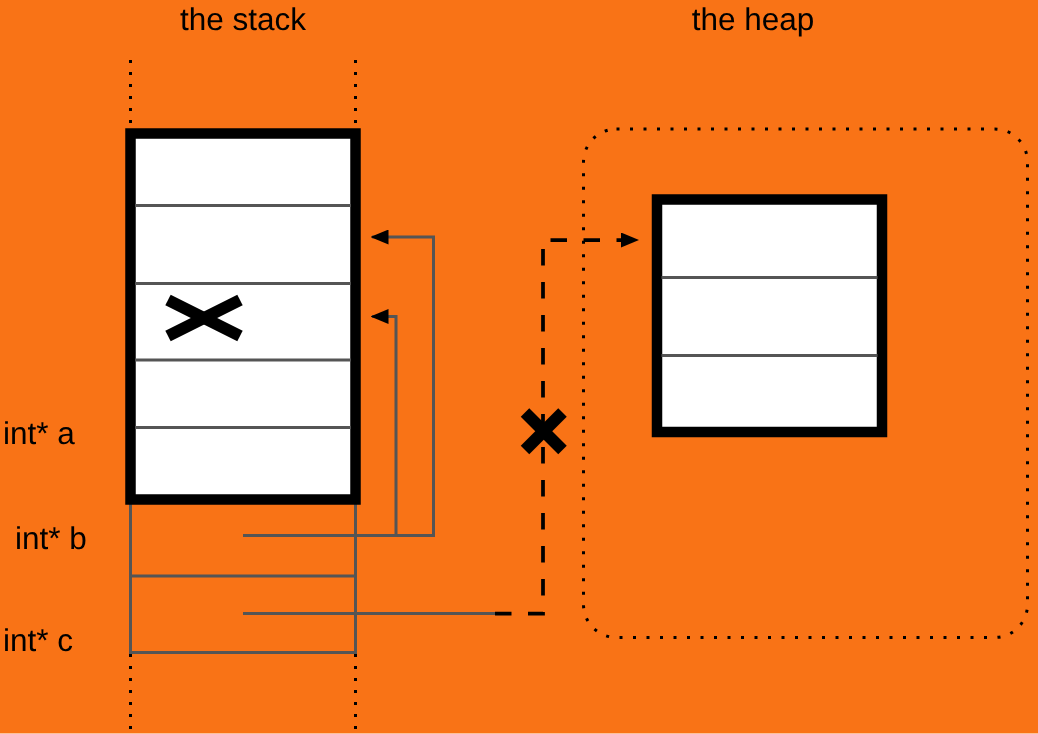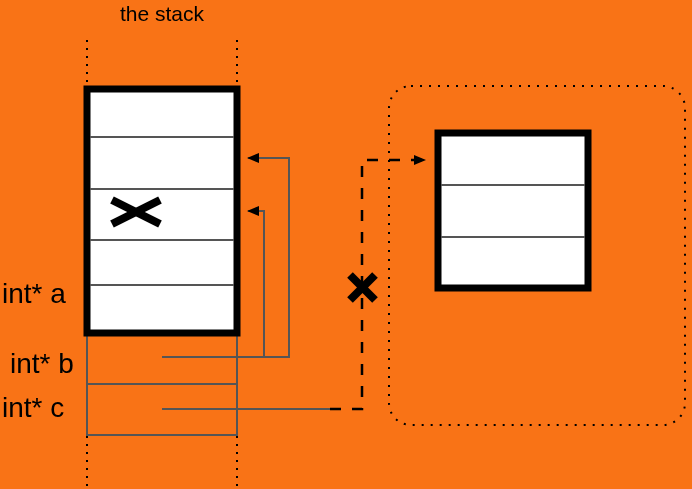--- a/index.html
+++ b/index.html
@@ -27,45 +27,46 @@
 
   .cell-text {
     position: absolute;
     font-size: 21px;
     color: #000000;
     text-align: center;
     white-space: nowrap;
   }
   .var-label {
     position: absolute;
-    font-size: 28px;
+    font-size: 21px;
     color: #000000;
     white-space: nowrap;
     text-align: center;
   }
   svg.overlay {
     position: absolute;
     left: 0;
     top: 0;
     width: 692px;
     height: 489px;
     pointer-events: none;
   }
 </style>
 </head>
 <body>
 
 <div id="canvas">
 
   <div class="title" id="stack-title">the stack</div>
 
+  <div class="title" id="heap-title">the heap</div>
 
   <div class="var-label" style="left:2px; top:278px;">int* a</div>
   <div class="var-label" style="left:10px; top:348px;">int* b</div>
-  <div class="var-label" style="left:2px; top:392px;">int* c</div>
+  <div class="var-label" style="left:2px; top:416px;">int* c</div>
 
   <div class="cell-text" style="left:86px; top:101px; width:152px;">14</div>
   <div class="cell-text" style="left:86px; top:144px; width:152px;">13</div>
 
   <div class="cell-text" style="left:104px; top:196px; width:72px;">12</div>
   <div class="cell-text" style="left:163px; top:196px; width:60px;">7</div>
 
   <div class="cell-text" style="left:86px; top:249px; width:152px;">11</div>
   <div class="cell-text" style="left:86px; top:292px; width:152px;">10</div>
 

